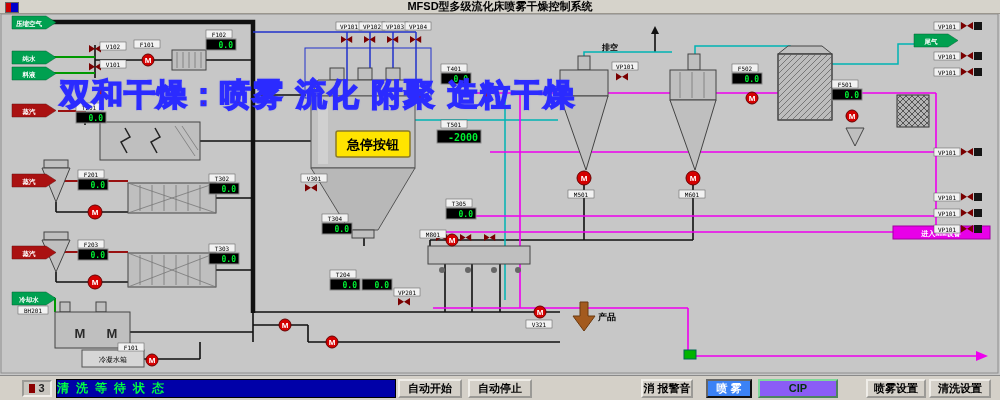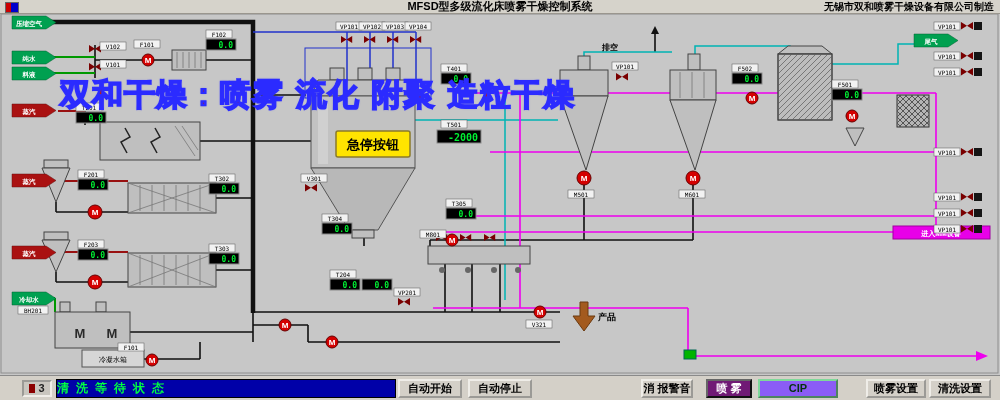--- a/index.html
+++ b/index.html
@@ -7,21 +7,21 @@
   .titlebar{position:absolute;top:0;left:0;width:100%;height:13px;background:#d6d3cb;border-bottom:1px solid #9a968e;z-index:4}
   .tb-title{position:absolute;left:0;right:0;top:0;text-align:center;font:bold 11px/13px "Liberation Sans",sans-serif;color:#000}
   .tb-right{position:absolute;right:6px;top:0;font:bold 10px/13px "Liberation Sans",sans-serif;color:#000}
   .win-icon{position:absolute;left:5px;top:2px;width:12px;height:9px;background:linear-gradient(90deg,#c00 0 40%,#00c 40% 100%);border:1px solid #666}
   .diagram{position:absolute;top:13px;left:0;width:1000px;height:362px;background:#c7c7c7;z-index:1}
   .watermark{position:absolute;left:60px;top:74px;font:bold 31px "DejaVu Sans",sans-serif;color:#b91c1c;
              -webkit-text-stroke:1.6px #2b2bff;text-shadow:0 0 2px #5050ff;white-space:nowrap;z-index:5;letter-spacing:1px}
   .bottombar{position:absolute;left:0;top:375px;width:1000px;height:25px;background:#d4d0c8;border-top:1px solid #8a8a8a;z-index:4}
   .btn{position:absolute;top:3px;height:19px;box-sizing:border-box;background:#d4d0c8;border:2px outset #efede8;
        font:bold 11px/15px "Liberation Sans",sans-serif;color:#000;text-align:center;padding:0;cursor:default}
-  .btn-spray{background:#701a75;color:#fff;border:2px outset #666}
+  .btn-spray{background:#3b82f6;color:#fff;border:2px outset #666}
   .btn-cip{background:#8b5cf6;color:#04320e;border:2px outset #7fd89a}
   .status-strip{position:absolute;left:56px;top:3px;width:340px;height:19px;background:#0000a8;border:1px solid #000;
        color:#00ff41;font:bold 12px/17px "Liberation Sans",sans-serif;text-align:left;letter-spacing:7px;box-sizing:border-box}
   .page-box{position:absolute;left:22px;top:4px;width:30px;height:17px;background:#c9c6bf;border:2px inset #efede8;
        font:bold 11px/12px "Liberation Sans",sans-serif;text-align:center;color:#222;box-sizing:border-box}
   .pg-ico{display:inline-block;width:6px;height:9px;background:#8b0000;margin-right:3px;vertical-align:-1px}
   
   .tagr{fill:#f2f2f2;stroke:#555;stroke-width:.5}
   .tagt{font:6px "DejaVu Sans Mono",monospace;fill:#000}
   .disp{fill:#000;stroke:#8a8a8a;stroke-width:1}
@@ -45,21 +45,20 @@
   .fin{stroke:#777;stroke-width:.8}
 </style>
 </head>
 <body>
 
 <div id="screen">
 
   <div class="titlebar">
     <span class="win-icon"></span>
     <div class="tb-title">MFSD型多级流化床喷雾干燥控制系统</div>
-    <div class="tb-right">无锡市双和喷雾干燥设备有限公司制造</div>
   </div>
 
   <div class="diagram">
   <svg width="1000" height="362" viewBox="0 13 1000 362">
     <defs>
       <path id="bowtie" d="M0,0 L8,5 L0,10 Z M16,0 L8,5 L16,10 Z"></path>
       <pattern id="hatch" patternUnits="userSpaceOnUse" width="6" height="6">
         <path d="M0,6 L6,0" stroke="#777" stroke-width="1"></path>
       </pattern>
       <pattern id="cross" patternUnits="userSpaceOnUse" width="6" height="6">

